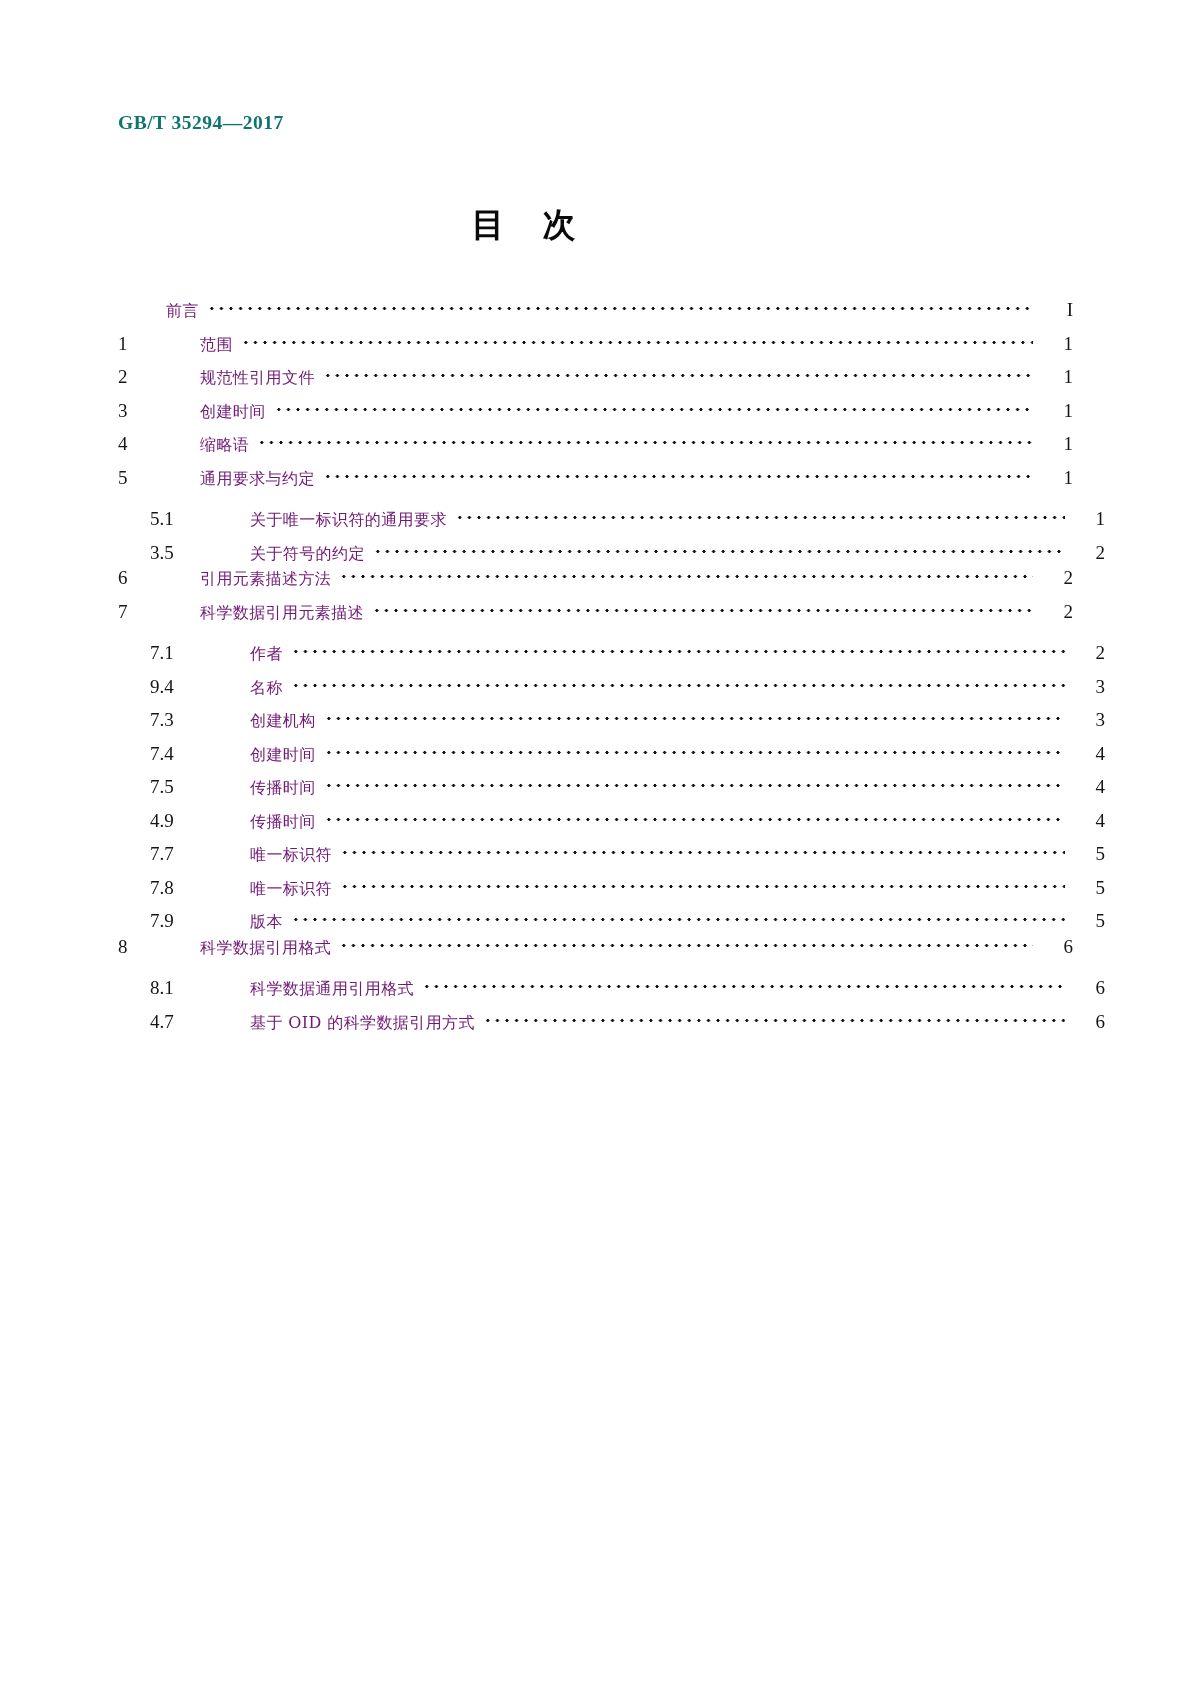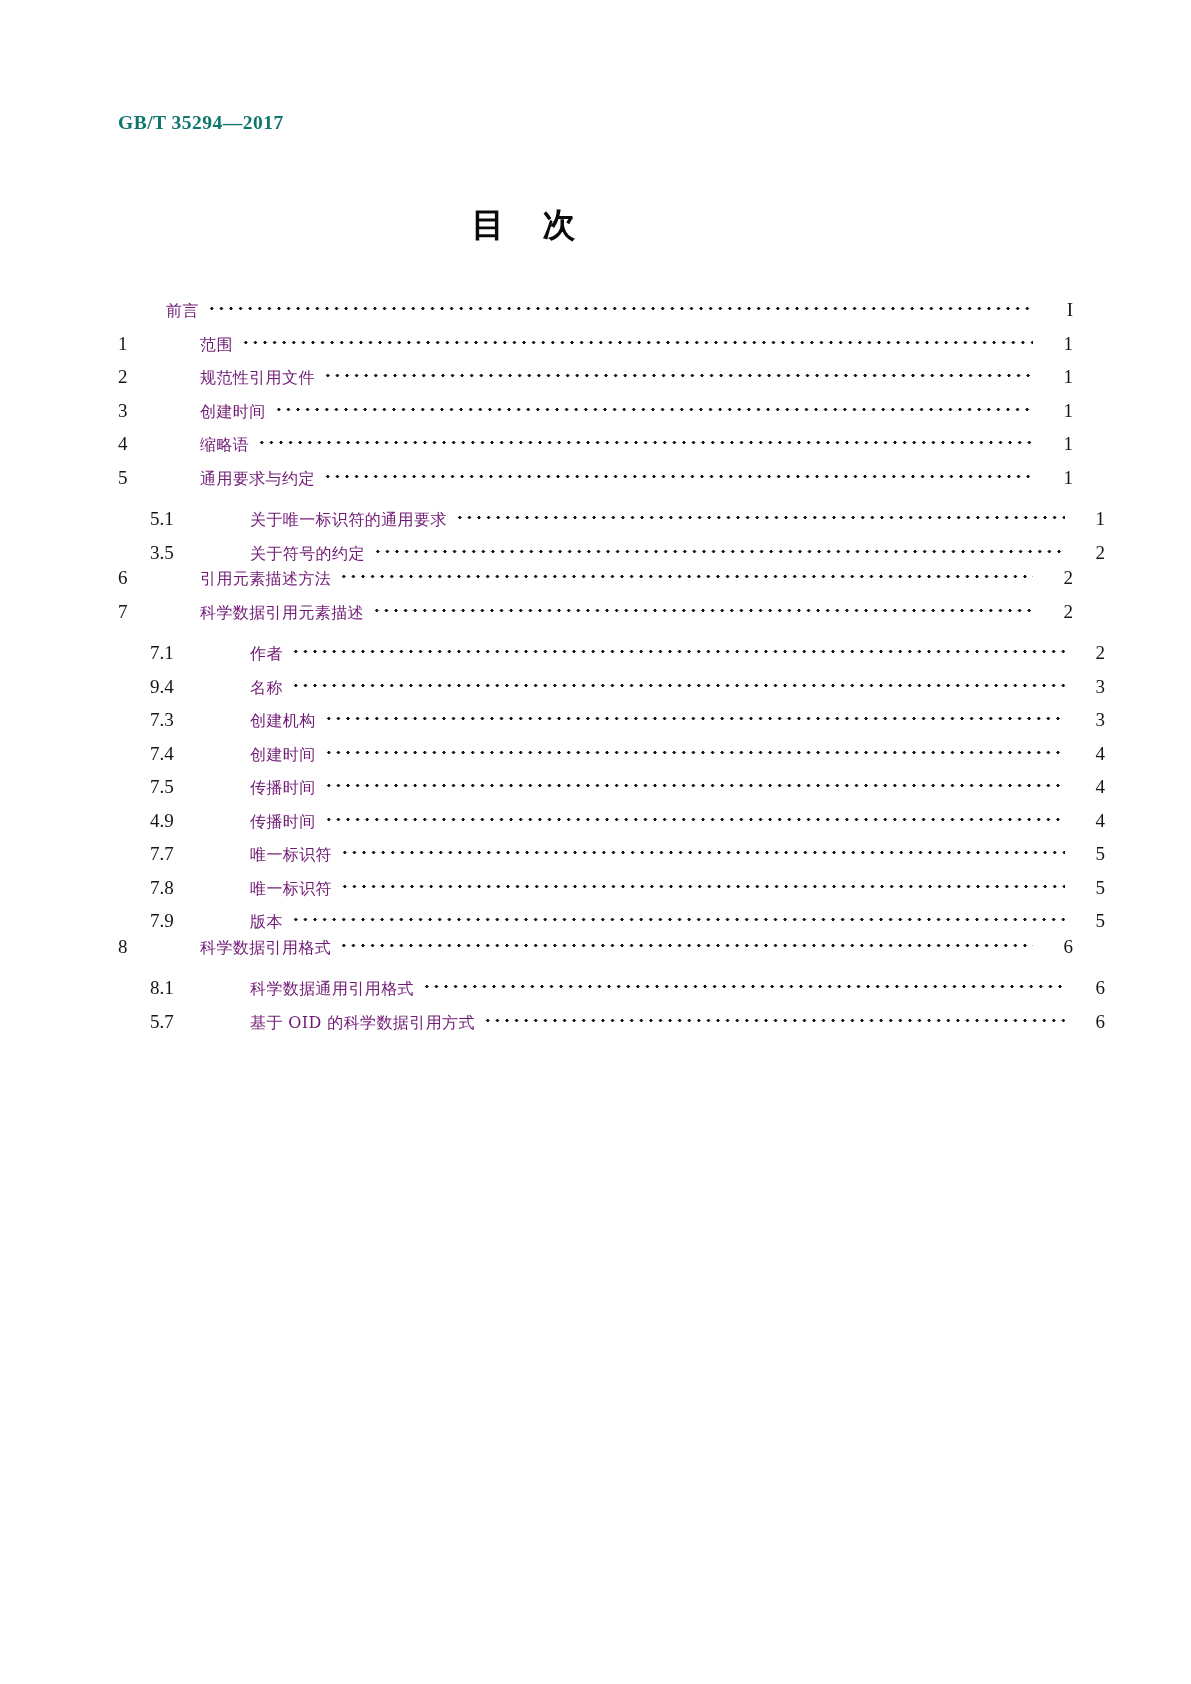--- a/index.html
+++ b/index.html
@@ -266,20 +266,20 @@
         <span class="toc-leader"></span>
         <span class="toc-page">6</span>
       </div>
       <div class="toc-row level-1">
         <span class="toc-num">8.1</span>
         <span class="toc-label">科学数据通用引用格式</span>
         <span class="toc-leader"></span>
         <span class="toc-page">6</span>
       </div>
       <div class="toc-row level-1">
-        <span class="toc-num">5.7</span>
+        <span class="toc-num">4.7</span>
         <span class="toc-label">基于 OID 的科学数据引用方式</span>
         <span class="toc-leader"></span>
         <span class="toc-page">6</span>
       </div>
     </div>
 
 </div>
 
 </body></html>

